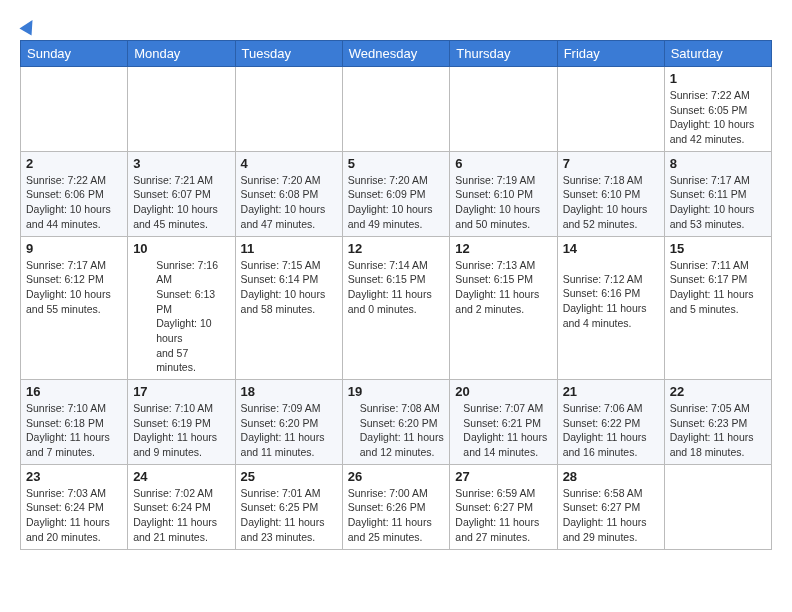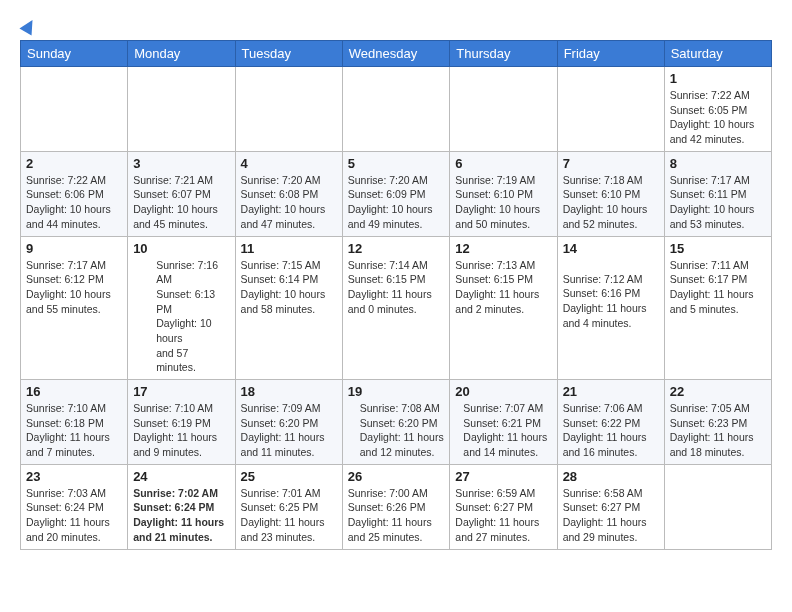--- a/index.html
+++ b/index.html
@@ -297,21 +297,21 @@
         <tr>
           <td>
             <span class="day-num">23</span>
             <div class="day-detail" style="white-space: pre-line;">Sunrise: 7:03 AM
 Sunset: 6:24 PM
 Daylight: 11 hours
 and 20 minutes.</div>
           </td>
           <td>
             <span class="day-num">24</span>
-            <div class="day-detail" style="white-space: pre-line; font-weight: bold;">Sunrise: 7:02 AM
+            <div class="day-detail" style="white-space: pre-line;">Sunrise: 7:02 AM
 Sunset: 6:24 PM
 Daylight: 11 hours
 and 21 minutes.</div>
           </td>
           <td>
             <span class="day-num">25</span>
             <div class="day-detail" style="white-space: pre-line;">Sunrise: 7:01 AM
 Sunset: 6:25 PM
 Daylight: 11 hours
 and 23 minutes.</div>

